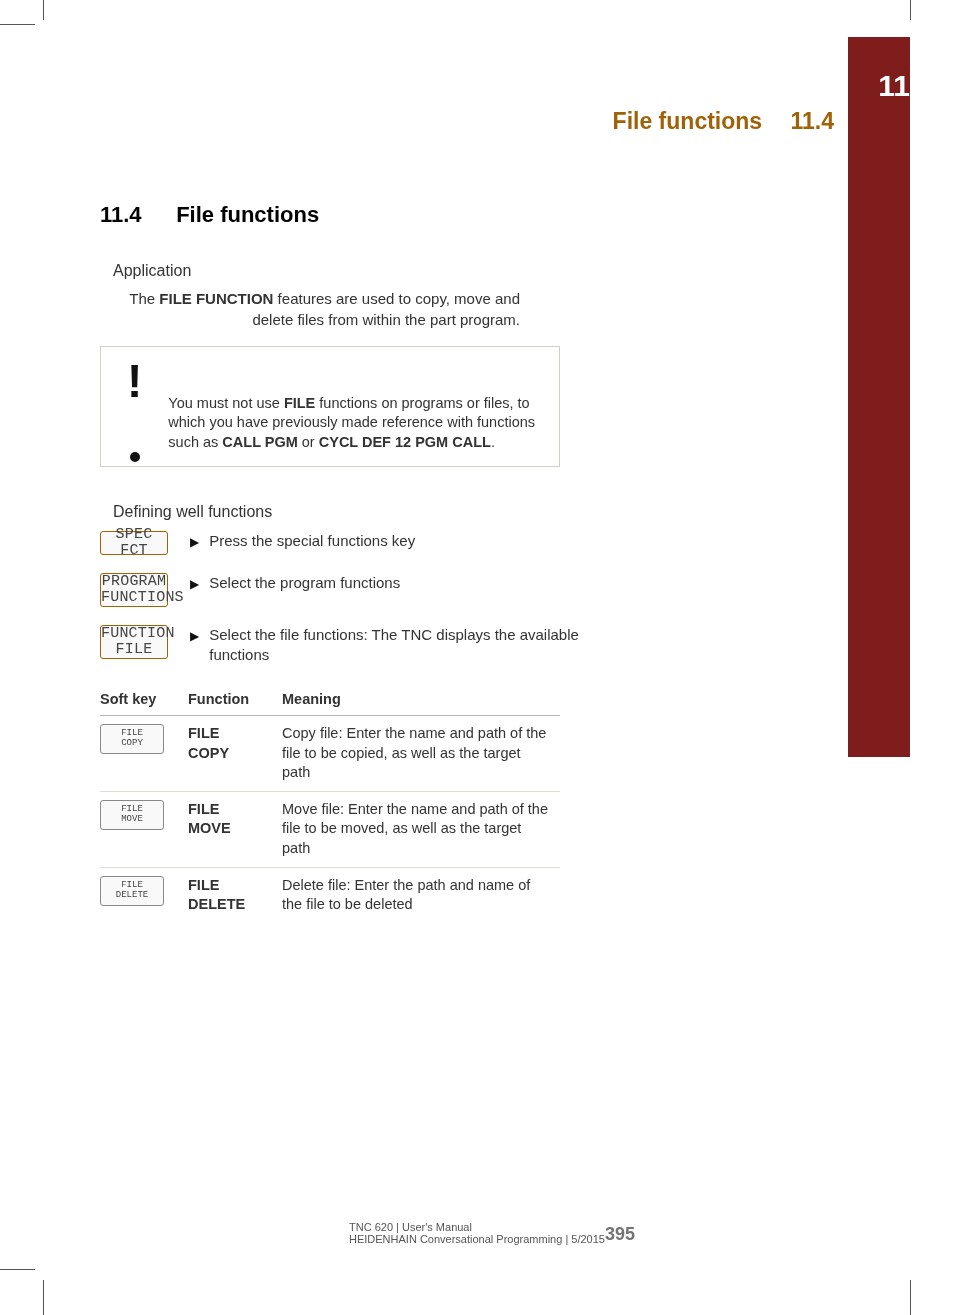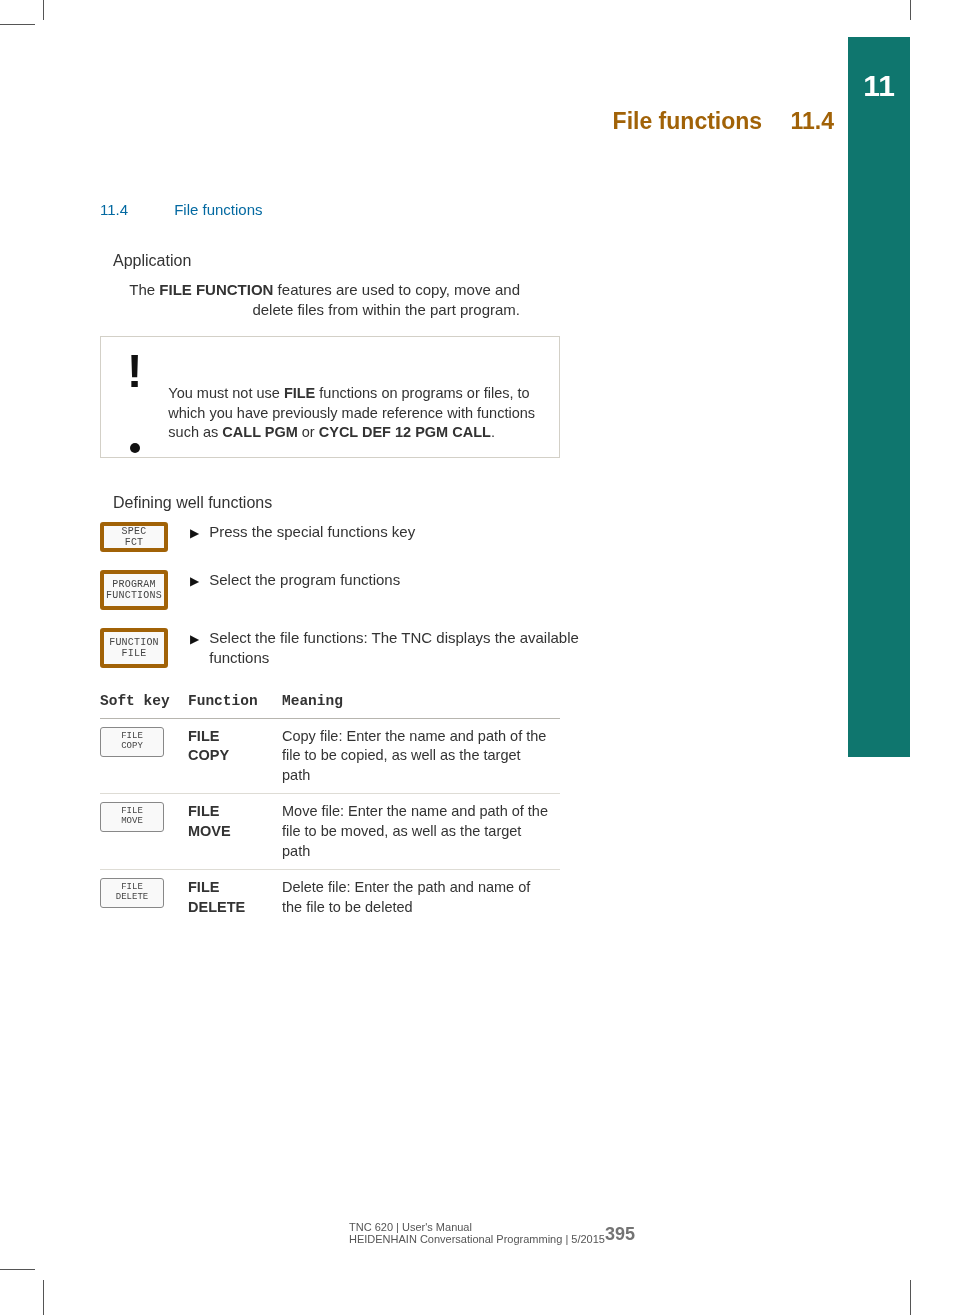--- a/index.html
+++ b/index.html
@@ -29,23 +29,23 @@
   .trim.bl-h { left: 0; bottom: 45px; width: 35px; height: 1px; }
   .trim.br-v { right: 43px; bottom: 0; width: 1px; height: 35px; }
 
   
   .side-tab {
     position: absolute;
     top: 37px;
     right: 44px;
     width: 62px;
     height: 720px;
-    background: #0f766e;
+    background: #7f1d1d;
     color: #fff;
-    text-align: center;
+    text-align: right;
     font-size: 30px;
     font-weight: 700;
     padding-top: 32px;
     box-sizing: border-box;
   }
 
   
   .running-head {
     position: absolute;
     top: 108px;
@@ -64,23 +64,23 @@
   .content {
     position: absolute;
     top: 200px;
     left: 100px;
     width: 530px;
     font-size: 15px;
     line-height: 1.35;
     color: #333;
   }
   .sec-heading {
-    font-size: 15px;
-    font-weight: 400;
-    color: #0369a1;
+    font-size: 22px;
+    font-weight: 700;
+    color: #000000;
     margin-bottom: 30px;
   }
   .sec-heading .num { display: inline-block; width: 70px; }
   .sub-heading {
     font-size: 16px;
     font-weight: 400;
     margin: 6px 0 8px 13px;
   }
   .para { margin: 0 0 16px 0; max-width: 420px; text-align: right; }
   .para .b { font-weight: 700; }
@@ -122,25 +122,25 @@
     display: flex;
     align-items: flex-start;
     gap: 22px;
     margin-bottom: 18px;
   }
   .step .key {
     width: 68px;
     min-width: 68px;
   }
   .step .key .btn {
-    border: 4px solid #a16207;
+    border: 1px solid #a16207;
     border-radius: 3px;
     background: #f9f9f9;
     font-family: "Courier New", monospace;
-    font-size: 10px;
+    font-size: 15px;
     letter-spacing: .2px;
     color: #444;
     text-align: center;
     display: flex;
     flex-direction: column;
     justify-content: center;
     line-height: 1.1;
   }
   .step .desc { display: flex; gap: 10px; font-size: 15px; }
   .step .desc .tri {
@@ -157,21 +157,20 @@
     width: 460px;
     margin-top: 8px;
     font-size: 14.5px;
   }
   table.func th {
     text-align: left;
     font-weight: 700;
     border-bottom: 1px solid #b7b5af;
     padding: 6px 8px 6px 0;
     vertical-align: bottom;
-    font-family: Liberation Mono, monospace;
   }
   table.func td {
     border-bottom: 1px solid #dedcd5;
     padding: 8px 8px 8px 0;
     vertical-align: top;
   }
   table.func tr:last-child td { border-bottom: none; }
   table.func td.sk .btn {
     border: 1px solid #888;
     border-radius: 3px;

